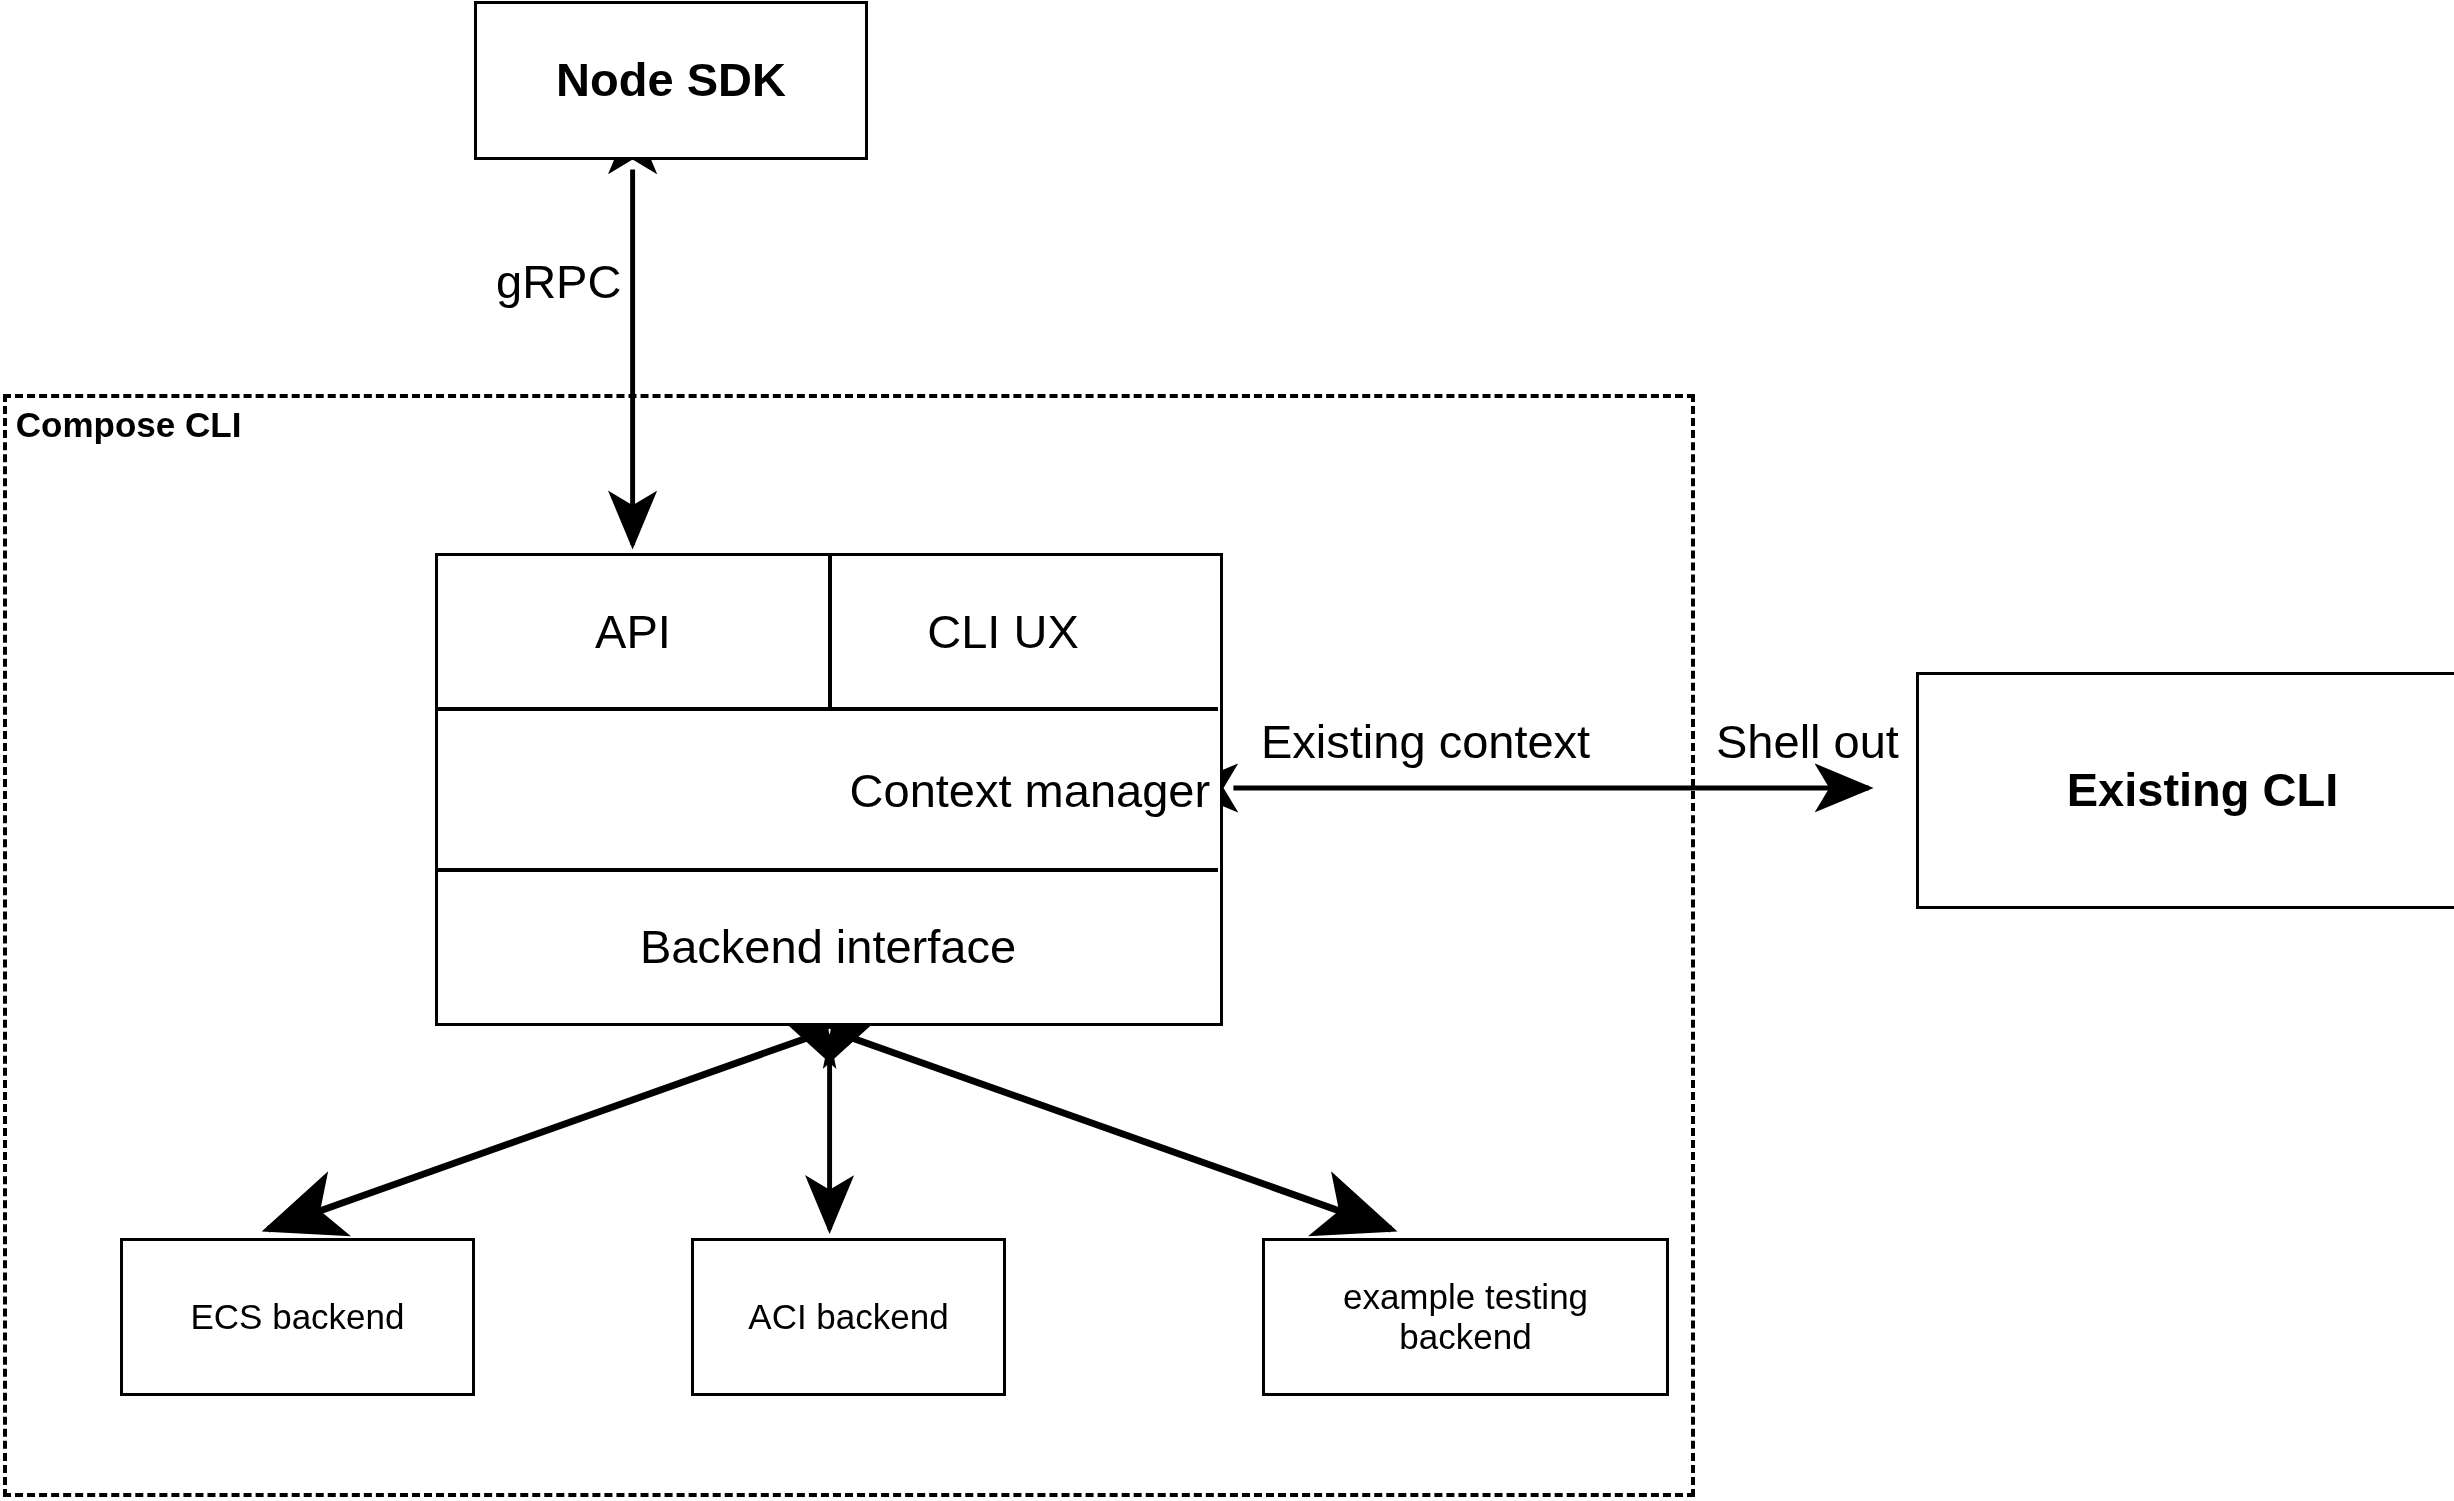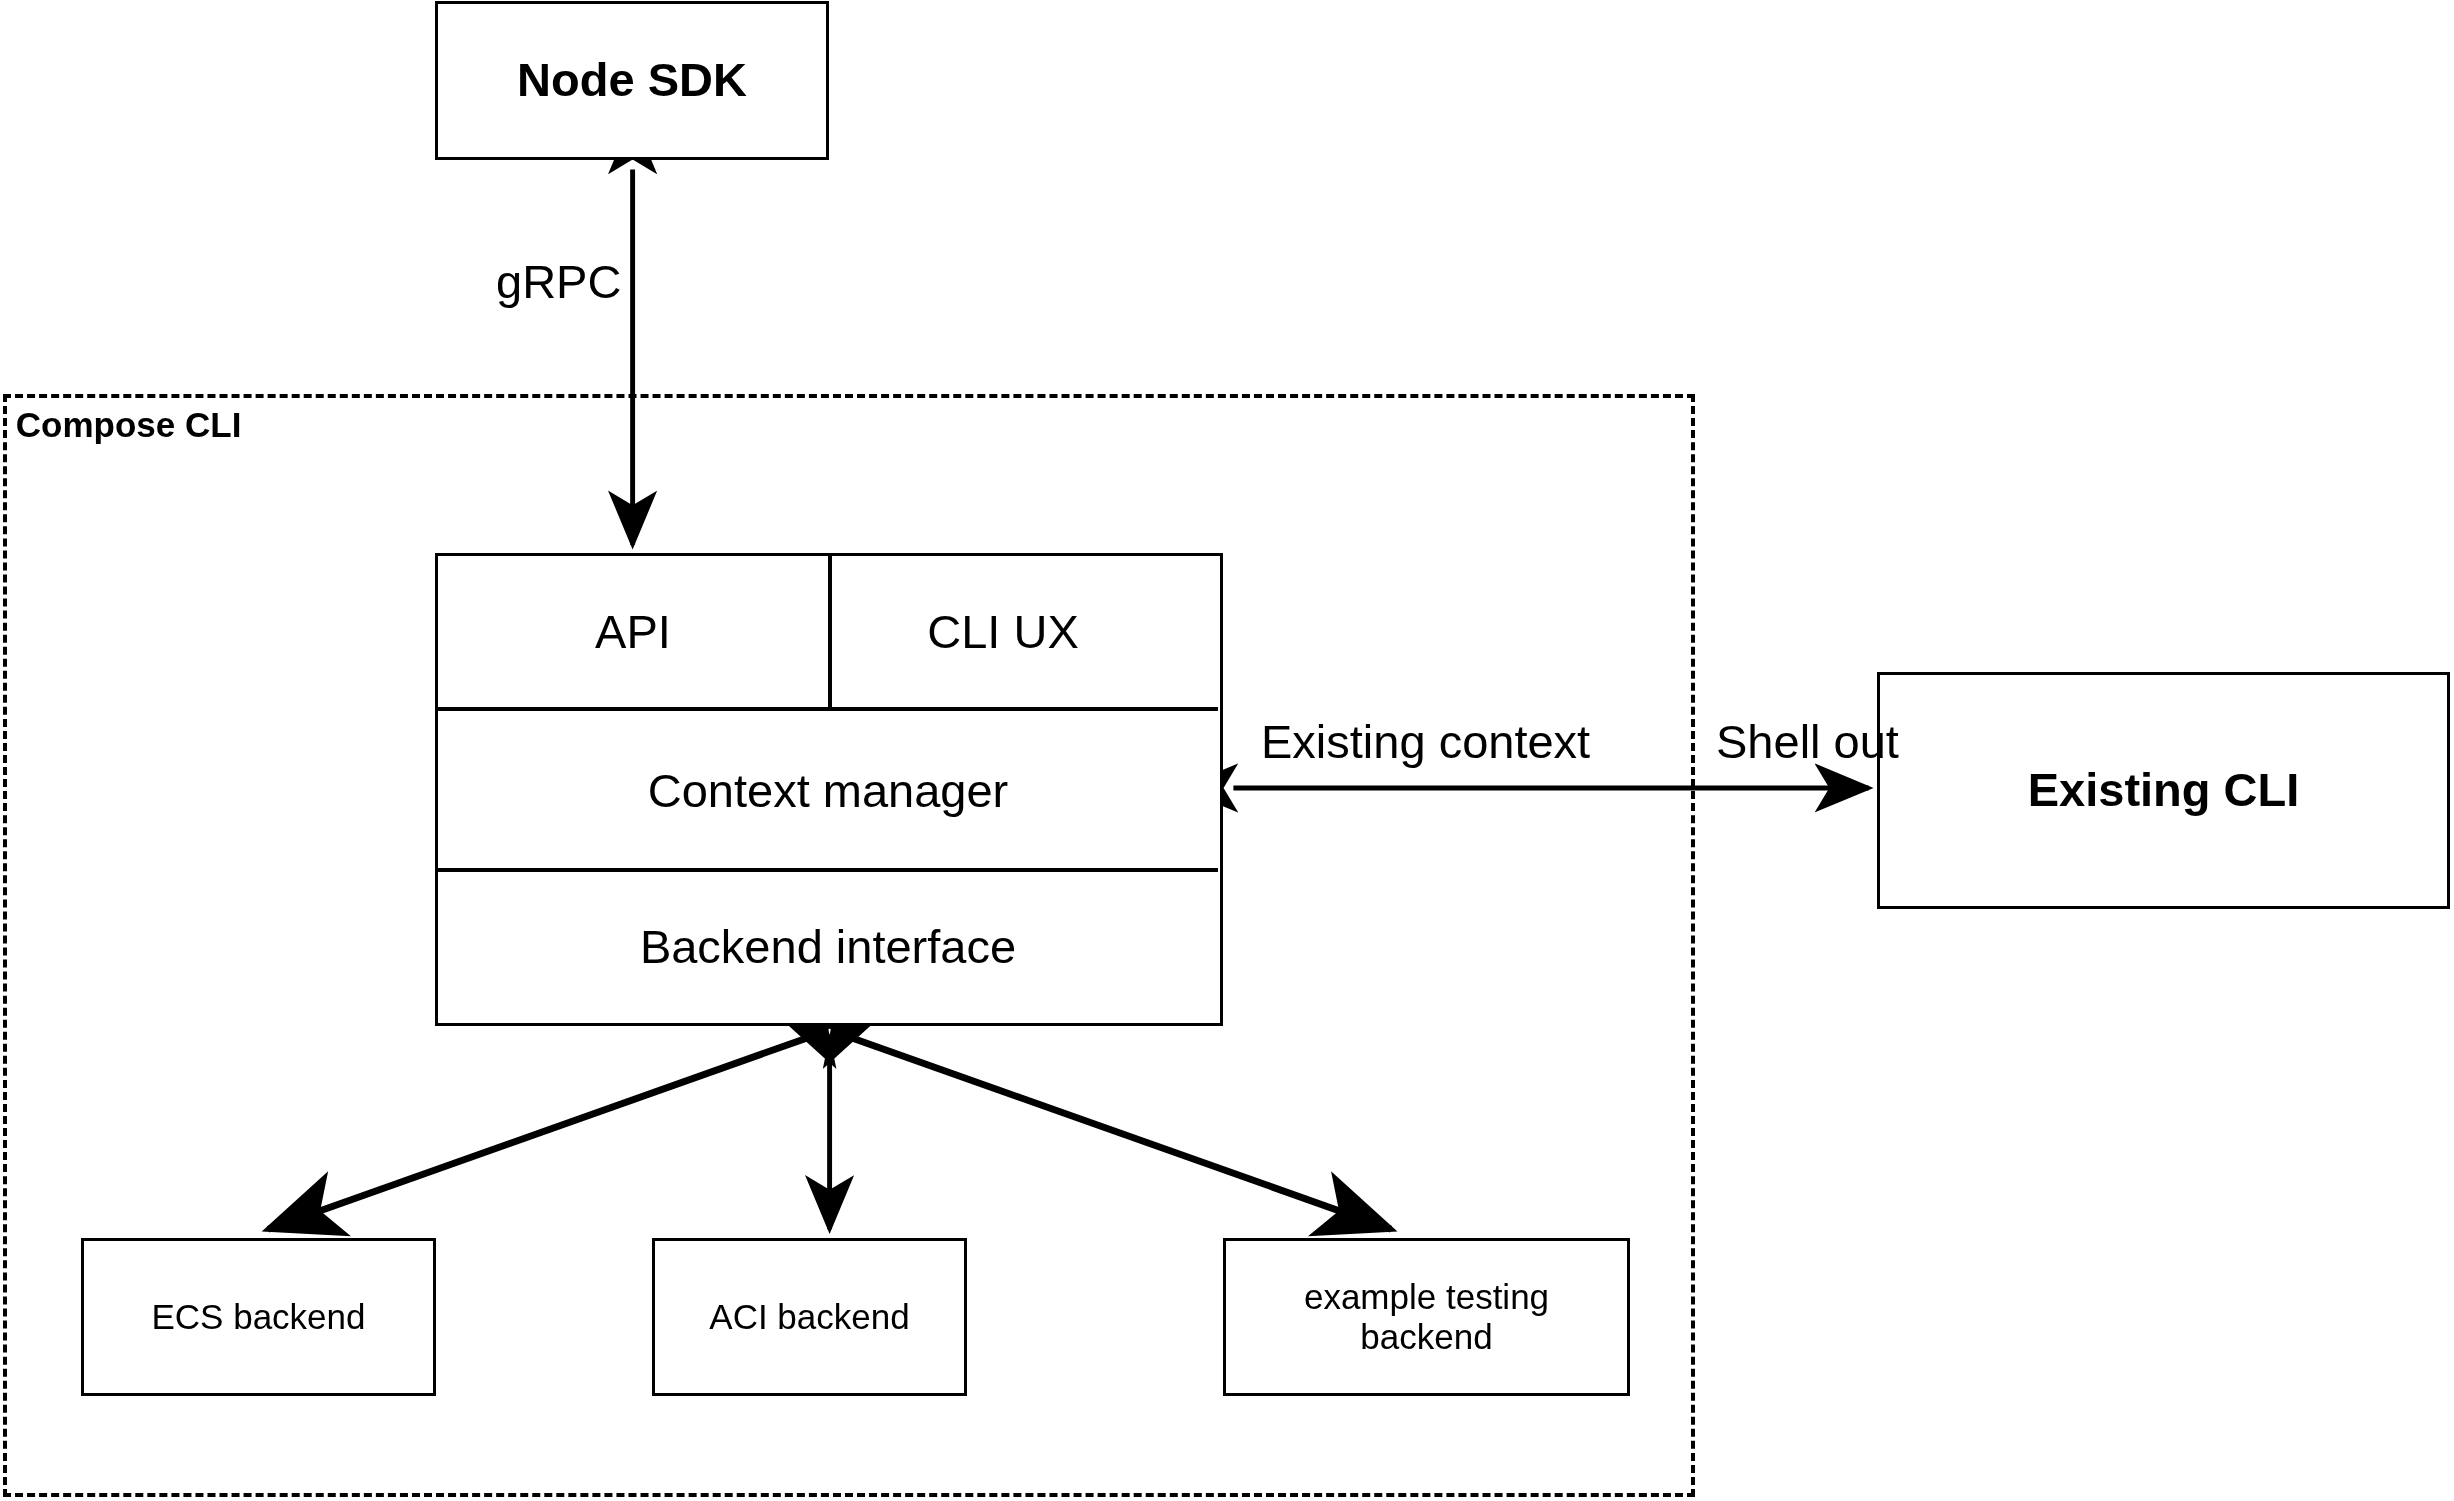--- a/index.html
+++ b/index.html
@@ -30,20 +30,21 @@
   .node-box {
     position: absolute;
     box-sizing: border-box;
     border: 3.9px solid #000000;
     background: #ffffff;
     display: flex;
     align-items: center;
     justify-content: center;
     text-align: center;
     line-height: 1.15;
+    margin-left: 39px;
   }
   .node-label {
     display: block;
     width: 100%;
     padding: 0 7.9px;
     box-sizing: border-box;
   }
   .bold-node .node-label {
     font-weight: bold;
   }
@@ -137,21 +138,21 @@
     <div class="stack-cell fs-48" style="left:0px; top:0px; width:390px; height:151px;">
       <span class="node-label">API</span>
     </div>
     <div class="rule-v" style="left:390px; top:0px; height:151px;"></div>
     <div class="stack-cell fs-48" style="left:372px; top:0px; width:386px; height:151px;">
       <span class="node-label">CLI UX</span>
     </div>
 
     <div class="rule-h" style="left:0px; top:151px; width:780px;"></div>
 
-    <div class="stack-row fs-48" style="left:0px; top:155px; width:780px; height:158px;">
+    <div class="stack-row fs-48" style="left:0px; top:155px; width:780px; height:158px;text-align:right;">
       <span class="node-label">Context manager</span>
     </div>
 
     <div class="rule-h" style="left:0px; top:312px; width:780px;"></div>
 
     <div class="stack-row fs-48" style="left:0px; top:316px; width:780px; height:149px;">
       <span class="node-label">Backend interface</span>
     </div>
   </div>
 

